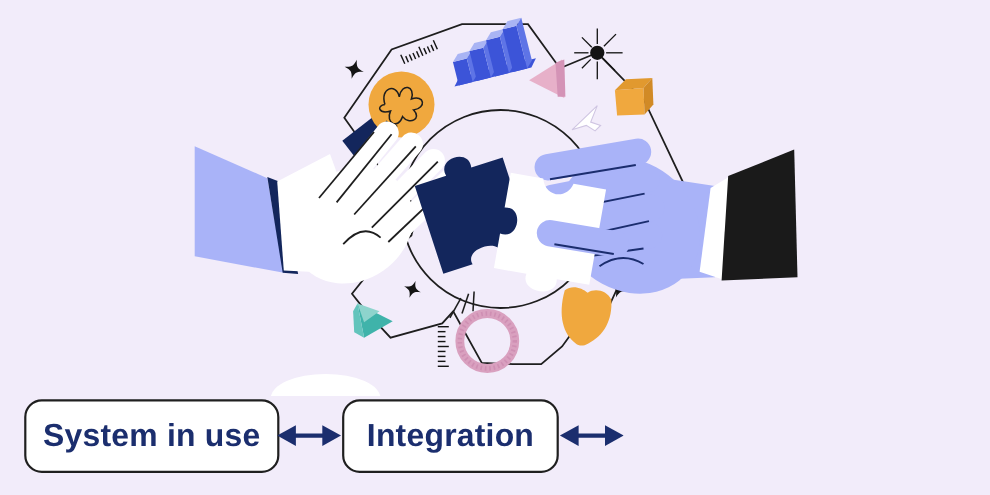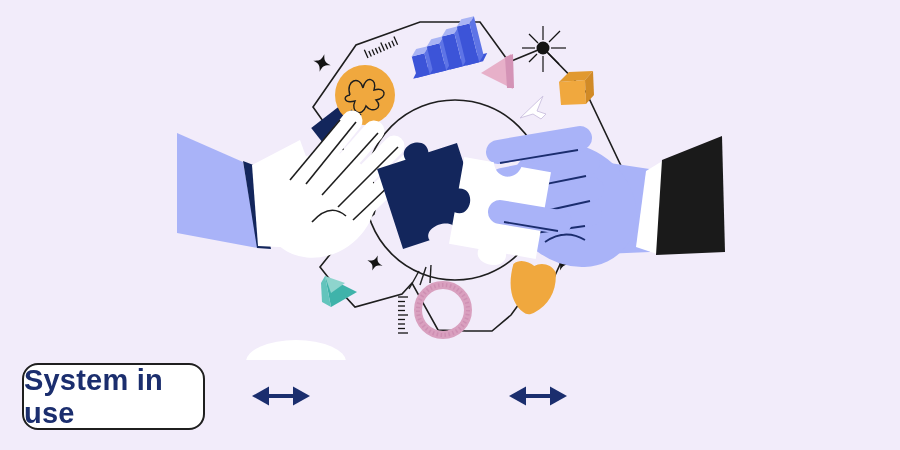--- a/index.html
+++ b/index.html
@@ -201,30 +201,33 @@
                L44,44 L14,44 C18,62 -18,62 -14,44 L-44,44
                L-44,12 C-26,16 -26,-16 -44,-12 Z" fill="#ffffff"></path>
     </g>
 
     <g>
       <line x1="560" y1="222" x2="500" y2="212" stroke="#a9b3f8" stroke-width="24" stroke-linecap="round"></line>
       <line x1="558" y1="231" x2="504" y2="222" stroke="#1b2d6e" stroke-width="1.8"></line>
     </g>
   </svg>
 
-  <div class="flow-box" style="left:22px;width:183px;">
+  <div class="flow-box" style="left:22px;width:232px;">
     <span>System in use</span>
   </div>
 
   <svg class="flow-arrow" style="left:252px;" viewBox="0 0 58 30">
     <line x1="12" y1="15" x2="46" y2="15" stroke="#1b2e6e" stroke-width="4"></line>
     <polygon points="0,15 17,5.5 17,24.5" fill="#1b2e6e"></polygon>
     <polygon points="58,15 41,5.5 41,24.5" fill="#1b2e6e"></polygon>
   </svg>
 
+  <div class="flow-box" style="left:311px;width:197px;">
+    <span>Integration</span>
+  </div>
 
   <svg class="flow-arrow" style="left:509px;" viewBox="0 0 58 30">
     <line x1="12" y1="15" x2="46" y2="15" stroke="#1b2e6e" stroke-width="4"></line>
     <polygon points="0,15 17,5.5 17,24.5" fill="#1b2e6e"></polygon>
     <polygon points="58,15 41,5.5 41,24.5" fill="#1b2e6e"></polygon>
   </svg>
 
 
 </div>
 

